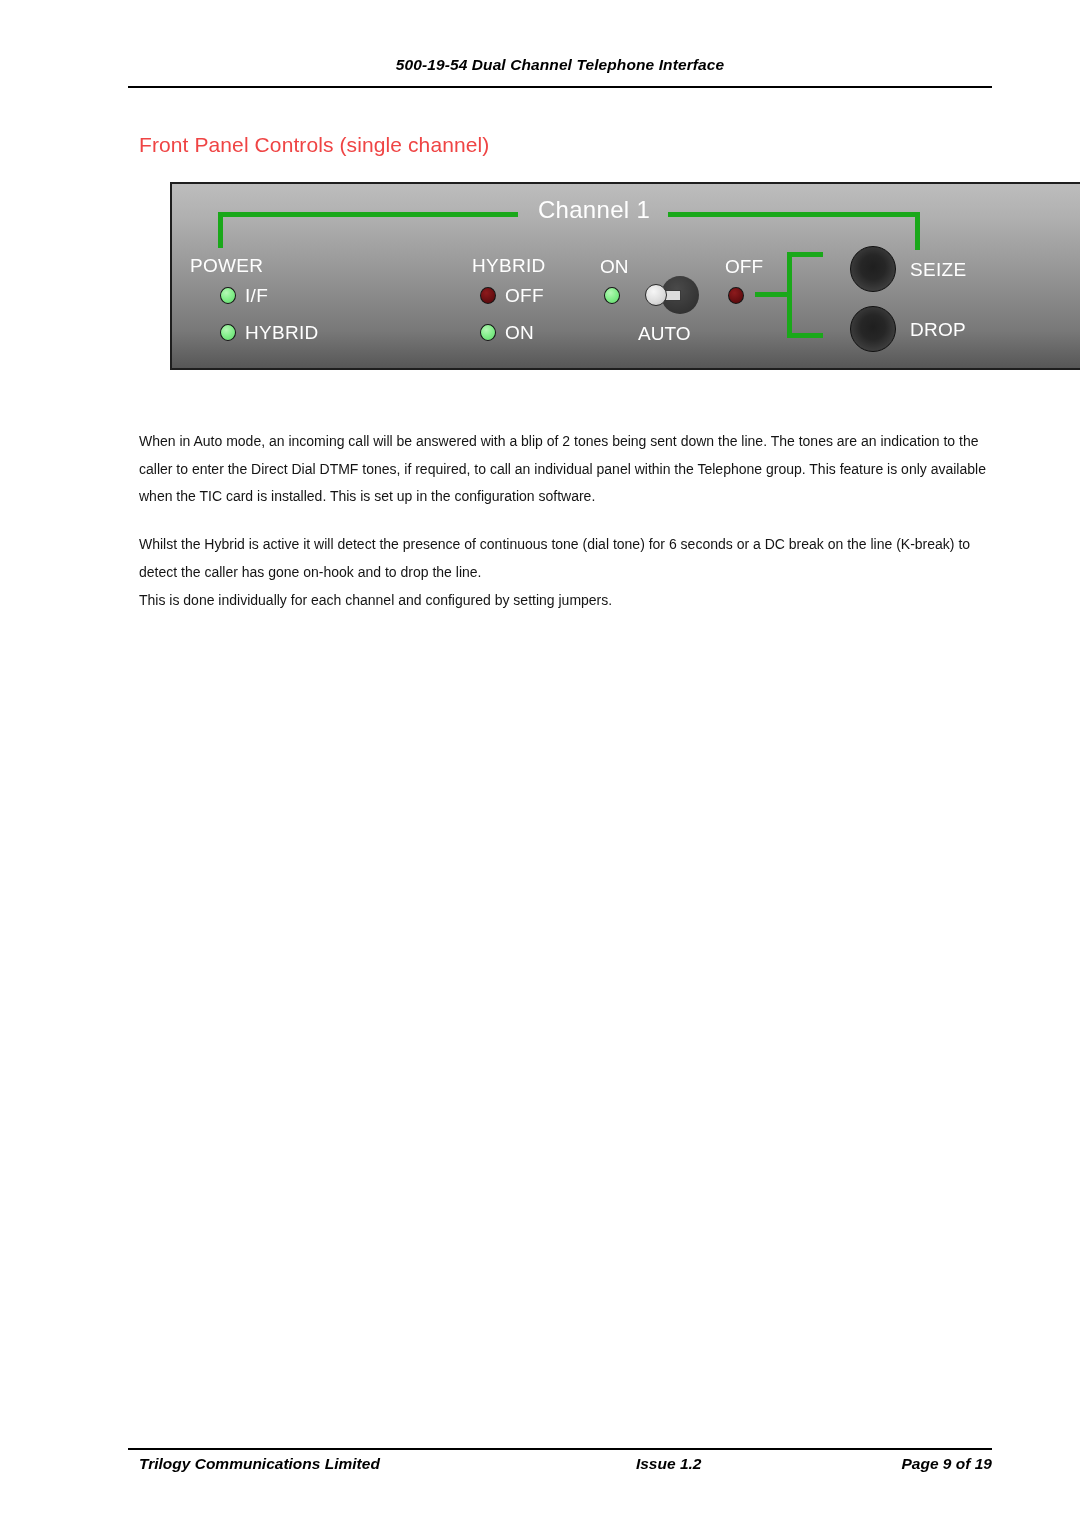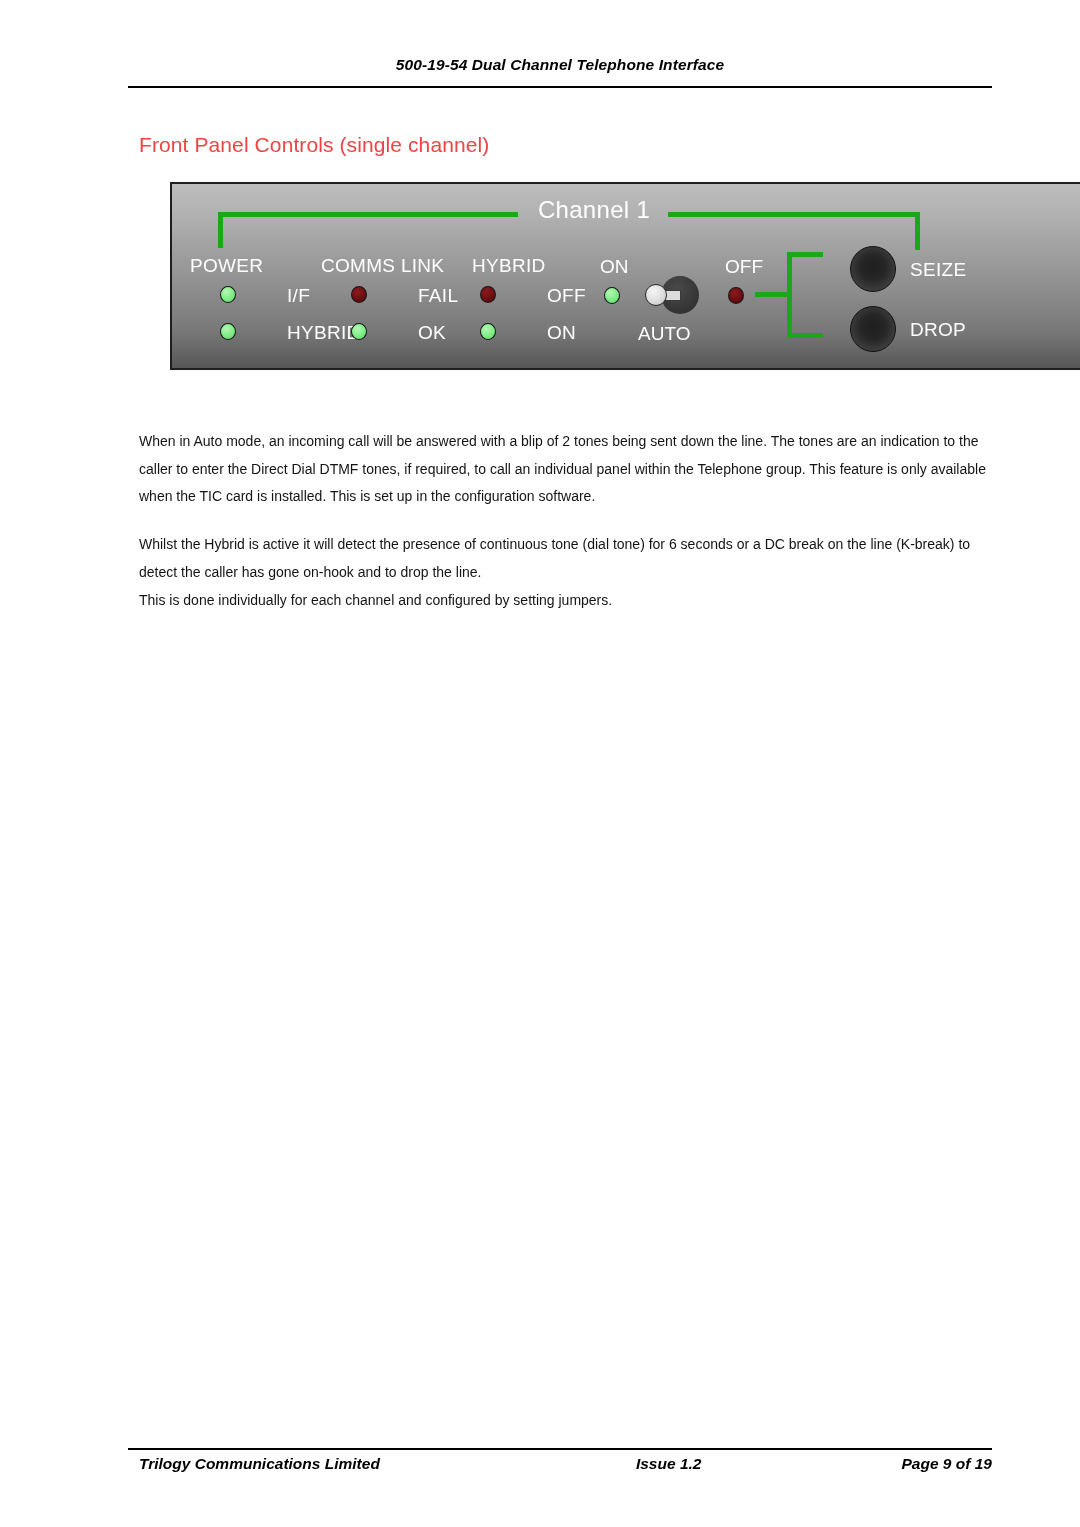--- a/index.html
+++ b/index.html
@@ -114,24 +114,23 @@
   }
   .group-title {
     color: #ffffff;
     font-size: 19px;
     letter-spacing: 0.3px;
     white-space: nowrap;
     line-height: 1;
   }
   .led-row {
     display: flex;
-    align-items: flex-start;
+    align-items: center;
     white-space: nowrap;
     line-height: 1;
-    gap: 42px;
   }
   .led {
     width: 16px;
     height: 17px;
     border-radius: 50%;
     border: 1.5px solid #161616;
     box-sizing: border-box;
     flex: 0 0 auto;
   }
   .led.green {
@@ -349,31 +348,20 @@
     <div class="led-row r1">
       <span class="led green"></span>
       <span class="led-label">I/F</span>
     </div>
     <div class="led-row r2">
       <span class="led green"></span>
       <span class="led-label">HYBRID</span>
     </div>
   </div>
 
-  <div class="led-group g-comms">
-    <div class="group-title">COMMS LINK</div>
-    <div class="led-row r1">
-      <span class="led red"></span>
-      <span class="led-label">FAIL</span>
-    </div>
-    <div class="led-row r2">
-      <span class="led green"></span>
-      <span class="led-label">OK</span>
-    </div>
-  </div>
 
   <div class="led-group g-hybrid">
     <div class="group-title">HYBRID</div>
     <div class="led-row r1">
       <span class="led red"></span>
       <span class="led-label">OFF</span>
     </div>
     <div class="led-row r2">
       <span class="led green"></span>
       <span class="led-label">ON</span>

